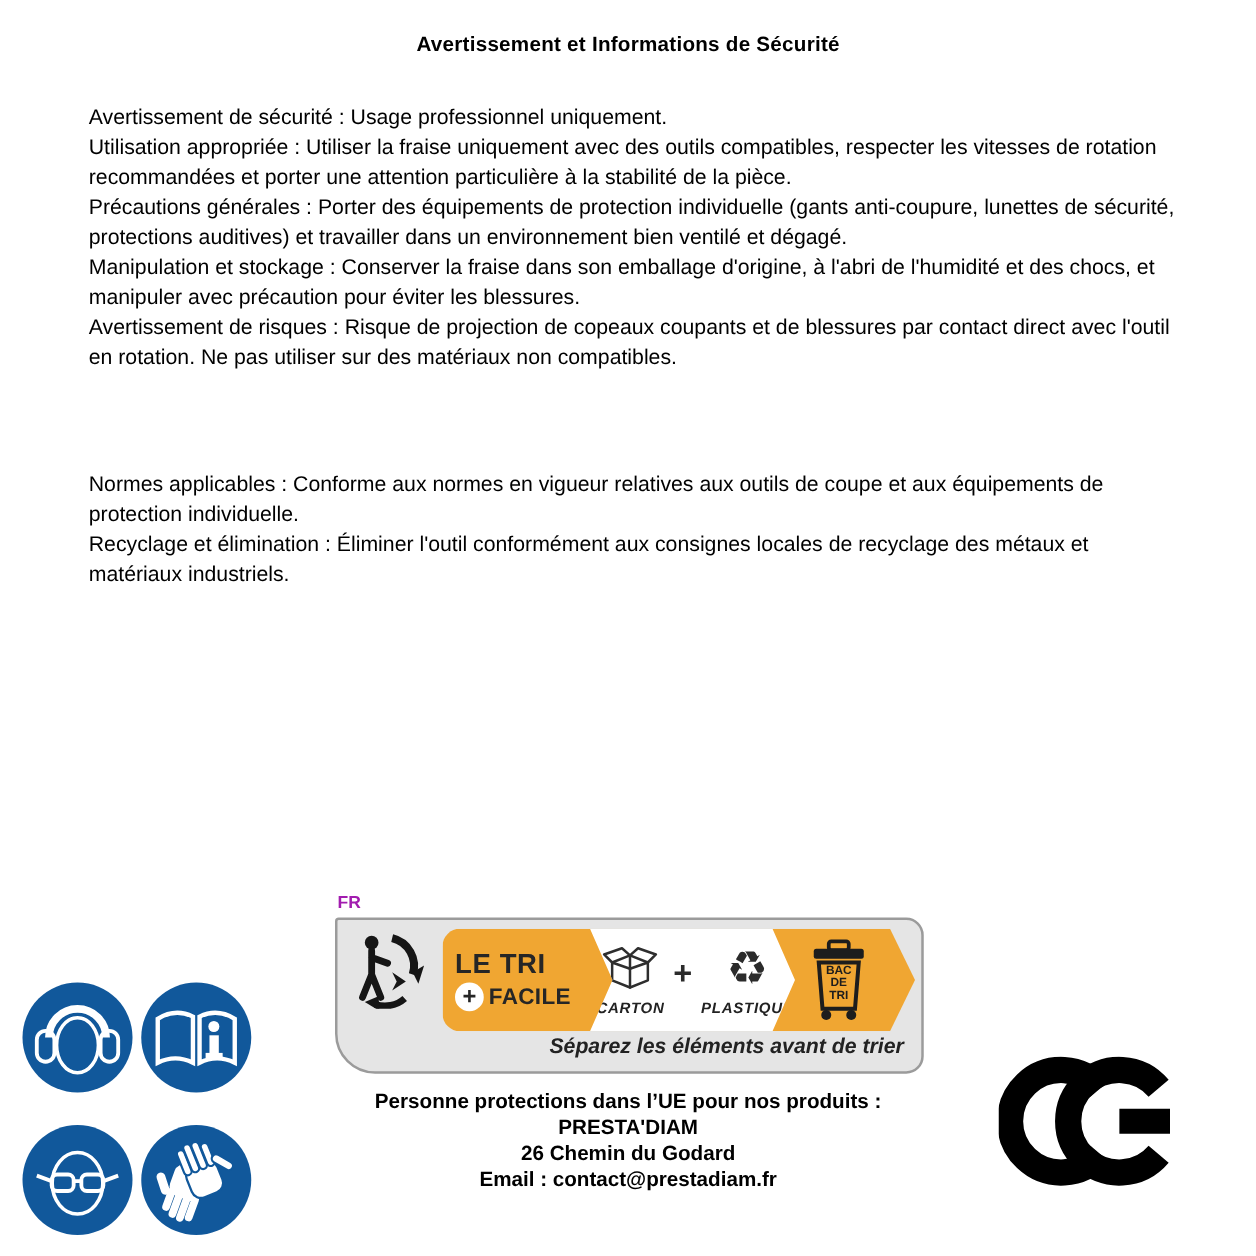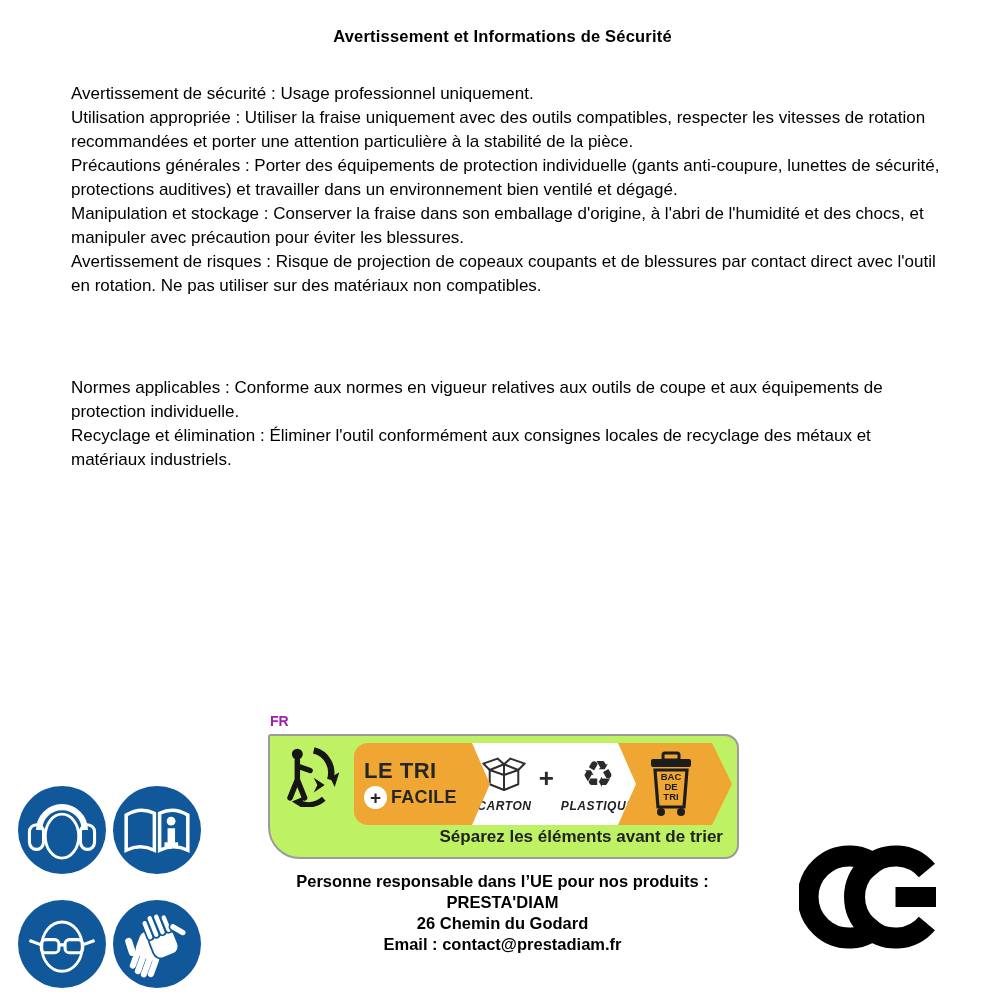--- a/index.html
+++ b/index.html
@@ -7,21 +7,21 @@
         font-family:"Liberation Sans",sans-serif;color:#000;}
   .title{position:absolute;top:27px;left:0;width:100%;margin:0;text-align:center;
          font-size:16.5px;font-weight:700;letter-spacing:.2px;}
   .body-block{position:absolute;left:71px;width:878px;font-size:17px;line-height:24px;}
   .body-block p{margin:0;}
   .block1{top:82px;}
   .block2{top:376px;}
 
   
   .fr-code{position:absolute;left:270px;top:713px;font-size:14px;font-weight:700;color:#a21caf;}
-  .tri-label{position:absolute;left:268px;top:734px;width:467px;height:121px;background:#bef264;
+  .tri-label{position:absolute;left:268px;top:734px;width:467px;height:121px;background:#e5e5e5;
              border:2px solid #9b9b9b;border-radius:3px 14px 14px 32px;}
   .triman{position:absolute;left:10px;top:9px;width:62px;height:62px;}
   .tri-yellow{position:absolute;left:84px;top:7px;width:378px;height:82px;background:#F0A632;
               border-radius:14px 0 0 14px;
               clip-path:polygon(0 0, calc(100% - 20px) 0, 100% 50%, calc(100% - 20px) 100%, 0 100%);}
   .slogan{position:absolute;left:10px;top:50%;transform:translateY(-50%);width:112px;color:#262626;}
   .slogan-l1{font-size:22px;font-weight:800;letter-spacing:.5px;line-height:24px;}
   .slogan-l2{display:flex;align-items:center;gap:4px;margin-top:3px;}
   .plus-circle{display:inline-flex;align-items:center;justify-content:center;width:23px;height:23px;
                border-radius:50%;background:#fff;color:#262626;font-size:19px;font-weight:900;line-height:1;}
@@ -30,21 +30,21 @@
                clip-path:polygon(0 0, calc(100% - 18px) 0, 100% 50%, calc(100% - 18px) 100%, 0 100%, 18px 50%);
                display:flex;align-items:center;justify-content:center;gap:7px;padding:0 20px 0 24px;box-sizing:border-box;}
   .material{display:flex;flex-direction:column;align-items:center;}
   .material-label{font-size:12px;font-weight:700;letter-spacing:.6px;color:#222;margin-top:4px;font-style:italic;}
   .mat-plus{font-size:26px;font-weight:800;color:#2b2b2b;margin-top:-12px;}
   .recycle-glyph{font-family:"DejaVu Sans",sans-serif;font-size:37px;line-height:40px;color:#2b2b2b;}
   .bin{position:absolute;left:294px;top:8px;width:46px;height:66px;}
   .bin-text{position:absolute;left:0;right:0;top:21px;text-align:center;font-size:9.5px;
             font-weight:800;line-height:10px;color:#1d1d1d;}
   .bin-text span{display:block;}
-  .tri-caption{position:absolute;top:91px;right:14px;font-size:17px;
+  .tri-caption{position:absolute;top:91px;right:14px;font-size:17px;font-style:italic;
                font-weight:700;color:#222;}
 
   
   .m-icon{position:absolute;width:88px;height:88px;border-radius:50%;background:#11589B;}
   .m-icon svg{display:block;width:100%;height:100%;}
   .icon-ear{left:18px;top:786px;}
   .icon-book{left:113px;top:786px;}
   .icon-eye{left:18px;top:900px;}
   .icon-glove{left:113px;top:900px;}
 
@@ -180,21 +180,21 @@
         <rect x="-15" y="-26" width="7" height="24" rx="3.5"></rect>
         <rect x="-7.6" y="-29" width="7" height="27" rx="3.5"></rect>
         <rect x="0" y="-28" width="7" height="26" rx="3.5"></rect>
         <rect x="7.6" y="-24" width="7" height="22" rx="3.5"></rect>
         <rect x="11" y="-10" width="8" height="21" rx="4" transform="rotate(-38 15 -9)"></rect>
       </g>
     </svg>
   </div>
 
   <div class="contact">
-    <div>Personne responsable dans l’UE pour nos produits :</div>
+    <div>Personne protections dans l’UE pour nos produits :</div>
     <div>PRESTA'DIAM</div>
     <div>26 Chemin du Godard</div>
     <div>Email : contact@prestadiam.fr</div>
   </div>
 
   <div class="ce">
     <svg viewBox="0 0 140 104" xmlns="http://www.w3.org/2000/svg">
       <path d="M81.4 25.6 A41 41 0 1 0 81.4 78.4" fill="none" stroke="#000" stroke-width="21"></path>
       <path d="M127.9 25.6 A41 41 0 1 0 127.9 78.4" fill="none" stroke="#000" stroke-width="21"></path>
       <path d="M96.5 52 H137" stroke="#000" stroke-width="20" fill="none"></path>

